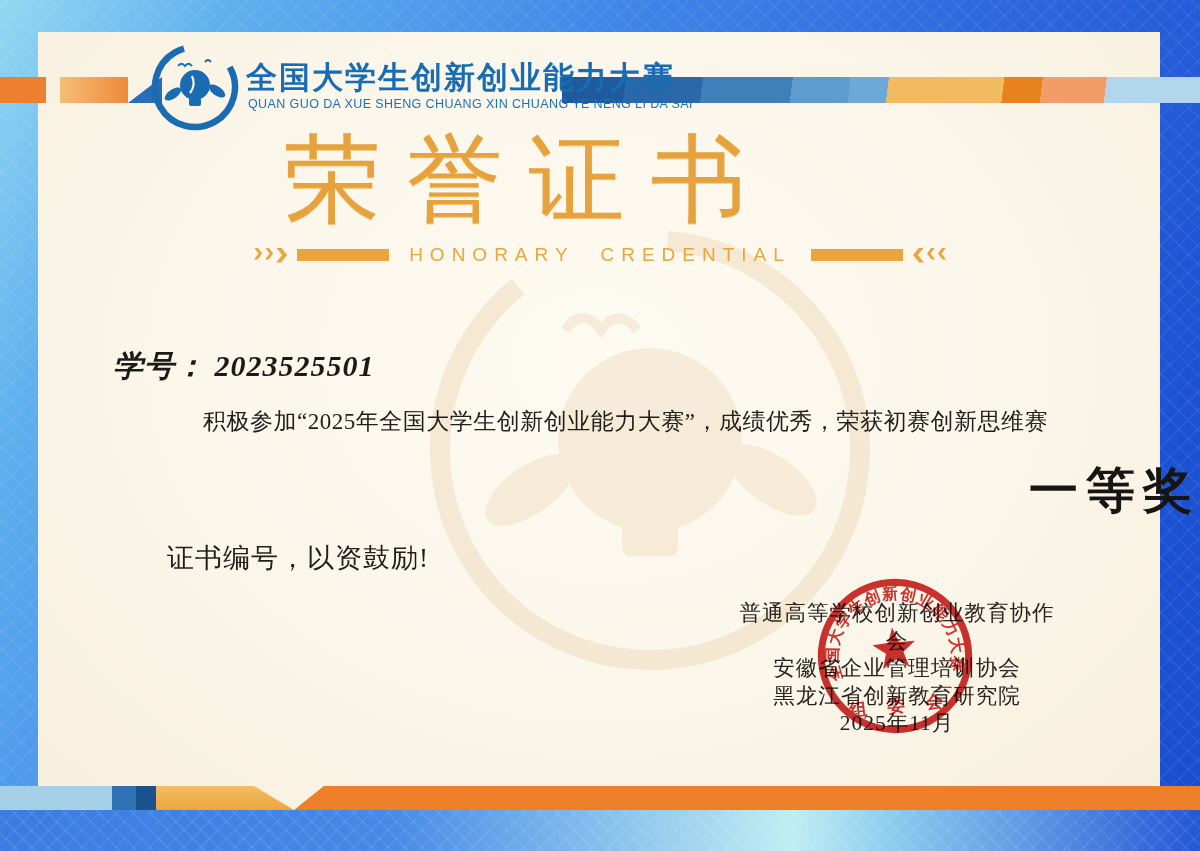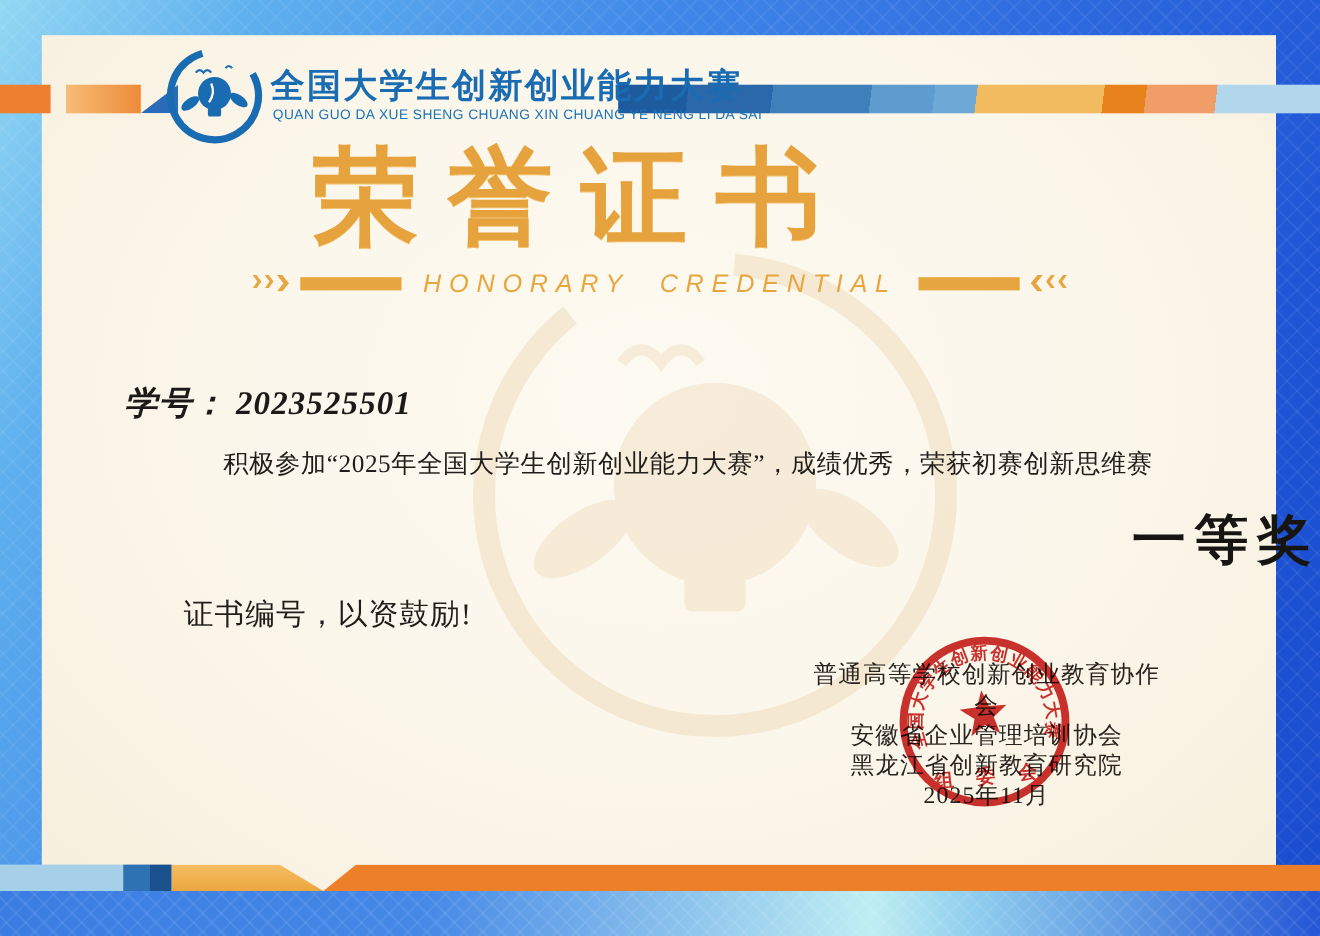--- a/index.html
+++ b/index.html
@@ -47,25 +47,25 @@
 
   
   .logo { left:150px; top:42px; width:90px; height:90px; }
   .org-cn { left:246px; top:57px; font-family:"Liberation Sans","DejaVu Sans",sans-serif;
     font-weight:bold; font-size:31px; letter-spacing:2px; color:#1a6cb2; }
   .org-py { left:248px; top:97px; font-family:"Liberation Sans","DejaVu Sans",sans-serif;
     font-size:12.5px; letter-spacing:.4px; color:#1a72b8; }
 
   
   .main-title { left:0; top:130px; width:987px; text-align:center;
-    font-weight:bold; font-size:96px; line-height:1.05; letter-spacing:26px; text-indent:26px;
+    font-weight:normal; font-size:96px; line-height:1.05; letter-spacing:26px; text-indent:26px;
     color:#e6a23c; text-shadow:0 1px 0 #f3c272;padding-left:44px; }
   .banner { left:0; top:244px; width:1200px; display:flex; align-items:center; justify-content:center; gap:10px; }
-  .banner-text { font-family:"Liberation Sans","DejaVu Sans",sans-serif; font-size:23px;
-    color:#e7a63f; letter-spacing:7px; word-spacing:14px; padding:0 10px;font-style:italic; }
+  .banner-text { font-family:"Liberation Sans","DejaVu Sans",sans-serif; font-size:19px;
+    color:#e7a63f; letter-spacing:7px; word-spacing:14px; padding:0 10px; }
   .gold-bar { width:92px; height:12px; background:#e7a63f; }
   .chevs { display:flex; gap:3px; }
   .chev { width:11px; height:15px; background:#e7a63f;
     clip-path:polygon(0 0,45% 0,100% 50%,45% 100%,0 100%,55% 50%); }
   .chev.small { width:8px; height:12px; }
   .flip { transform:scaleX(-1); }
 
   
   .line-school { left:113px; top:310px; font-size:30px; font-weight:bold; color:#1c1a18; letter-spacing:1px; }
   .line-school .name { margin-left:26px; }

